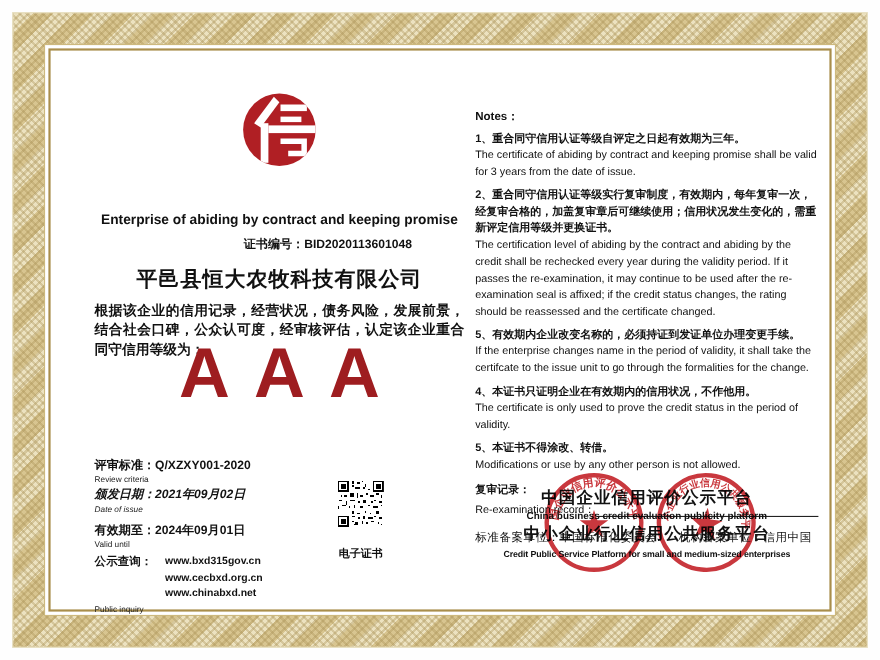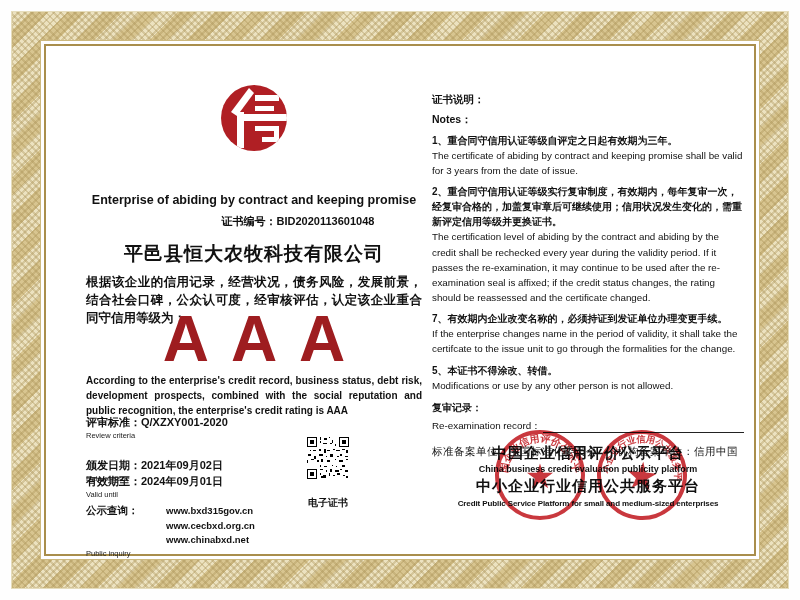--- a/index.html
+++ b/index.html
@@ -27,26 +27,26 @@
   .company{top:195px;width:100%;text-align:center;font-size:19px;font-weight:bold;letter-spacing:1px;white-space:nowrap;}
   .statement-zh{top:227px;width:100%;font-size:12.5px;font-weight:bold;line-height:1.45;
                 text-align:justify;text-justify:inter-character;}
   .rating{top:256px;width:100%;text-align:center;font-family:Liberation Sans, sans-serif;
           font-size:64px;font-weight:bold;color:var(--rating_red,#a31d20);letter-spacing:22px;padding-left:22px;box-sizing:border-box;}
   .statement-en{top:327px;width:100%;font-size:10px;font-weight:bold;line-height:1.5;text-align:justify;}
   .meta-block{font-size:11px;}
   .meta-block .zh{font-weight:bold;}
   .meta-block .en{font-size:7.5px;color:#222;margin-top:1px;}
   .m-review{top:369px;left:0;}
-  .m-issue{top:412px;left:0;}
+  .m-issue{top:396px;left:0;font-style:italic;}
   .m-valid{top:428px;left:0;}
   .m-inquiry{top:458px;left:0;width:230px;}
   .inq-row{display:flex;}
   .inq-label{width:64px;font-weight:bold;font-size:10.5px;flex:none;}
-  .inq-urls{font-size:9.5px;font-weight:bold;line-height:1.55;margin-left:16px;}
+  .inq-urls{font-size:9.5px;font-weight:bold;line-height:1.55;}
   .qr{left:221px;top:391px;width:42px;height:42px;}
   .qr svg{display:block;}
   .qr-caption{left:206px;top:450px;width:72px;text-align:center;font-size:10px;font-weight:bold;}
   
   .rightcol{position:absolute;left:386px;top:0;width:312px;height:512px;}
   .notes-flow{position:absolute;left:0;top:47px;width:100%;}
   .nh-zh{font-size:10.5px;font-weight:bold;}
   .nh-en{font-size:10.5px;font-weight:bold;margin-top:6px;}
   .note-item{margin-top:6px;}
   .note-item .zh{font-size:10px;font-weight:bold;line-height:1.5;}
@@ -90,21 +90,20 @@
           </g>
         </svg>
       </div>
 
       <div class="subtitle">Enterprise of abiding by contract and keeping promise</div>
       <div class="certno"><span>证书编号：</span><span>BID2020113601048</span></div>
 
       <div class="company">平邑县恒大农牧科技有限公司</div>
       <div class="statement-zh">根据该企业的信用记录，经营状况，债务风险，发展前景，结合社会口碑，公众认可度，经审核评估，认定该企业重合同守信用等级为：</div>
       <div class="rating">AAA</div>
-      <div class="statement-en">According to the enterprise's credit record, business status, debt risk, development prospects, combined with the social reputation and public recognition, the enterprise's credit rating is AAA</div>
 
       <div class="meta-block m-review">
         <div class="zh"><span>评审标准：</span><span>Q/XZXY001-2020</span></div>
         <div class="en">Review criteria</div>
       </div>
       <div class="meta-block m-issue">
         <div class="zh"><span>颁发日期：</span><span>2021年09月02日</span></div>
         <div class="en">Date of issue</div>
       </div>
       <div class="meta-block m-valid">
@@ -186,34 +185,37 @@
               <rect x="10" y="27" width="3" height="1"></rect>
               <rect x="27" y="27" width="1" height="1"></rect>
           </g>
         </svg>
       </div>
       <div class="qr-caption">电子证书</div>
     </div>
 
     <div class="rightcol">
       <div class="notes-flow">
-        <div class="nh-zh">证书说明：</div>
         <div class="nh-en">Notes：</div>
 
         <div class="note-item">
           <div class="zh">1、重合同守信用认证等级自评定之日起有效期为三年。</div>
           <div class="en">The certificate of abiding by contract and keeping promise shall be valid for 3 years from the date of issue.</div>
         </div>
         <div class="note-item">
           <div class="zh">2、重合同守信用认证等级实行复审制度，有效期内，每年复审一次，经复审合格的，加盖复审章后可继续使用；信用状况发生变化的，需重新评定信用等级并更换证书。</div>
           <div class="en">The certification level of abiding by the contract and abiding by the credit shall be rechecked every year during the validity period. If it passes the re-examination, it may continue to be used after the re-examination seal is affixed; if the credit status changes, the rating should be reassessed and the certificate changed.</div>
         </div>
         <div class="note-item">
-          <div class="zh">7、有效期内企业改变名称的，必须持证到发证单位办理变更手续。</div>
+          <div class="zh">5、有效期内企业改变名称的，必须持证到发证单位办理变更手续。</div>
           <div class="en">If the enterprise changes name in the period of validity, it shall take the certifcate to the issue unit to go through the formalities for the change.</div>
+        </div>
+        <div class="note-item">
+          <div class="zh">4、本证书只证明企业在有效期内的信用状况，不作他用。</div>
+          <div class="en">The certificate is only used to prove the credit status in the period of validity.</div>
         </div>
         <div class="note-item">
           <div class="zh">5、本证书不得涂改、转借。</div>
           <div class="en">Modifications or use by any other person is not allowed.</div>
         </div>
 
         <div class="reexam">
           <div class="zh">复审记录：</div>
           <div class="en">
             <span>Re-examination record：</span>

